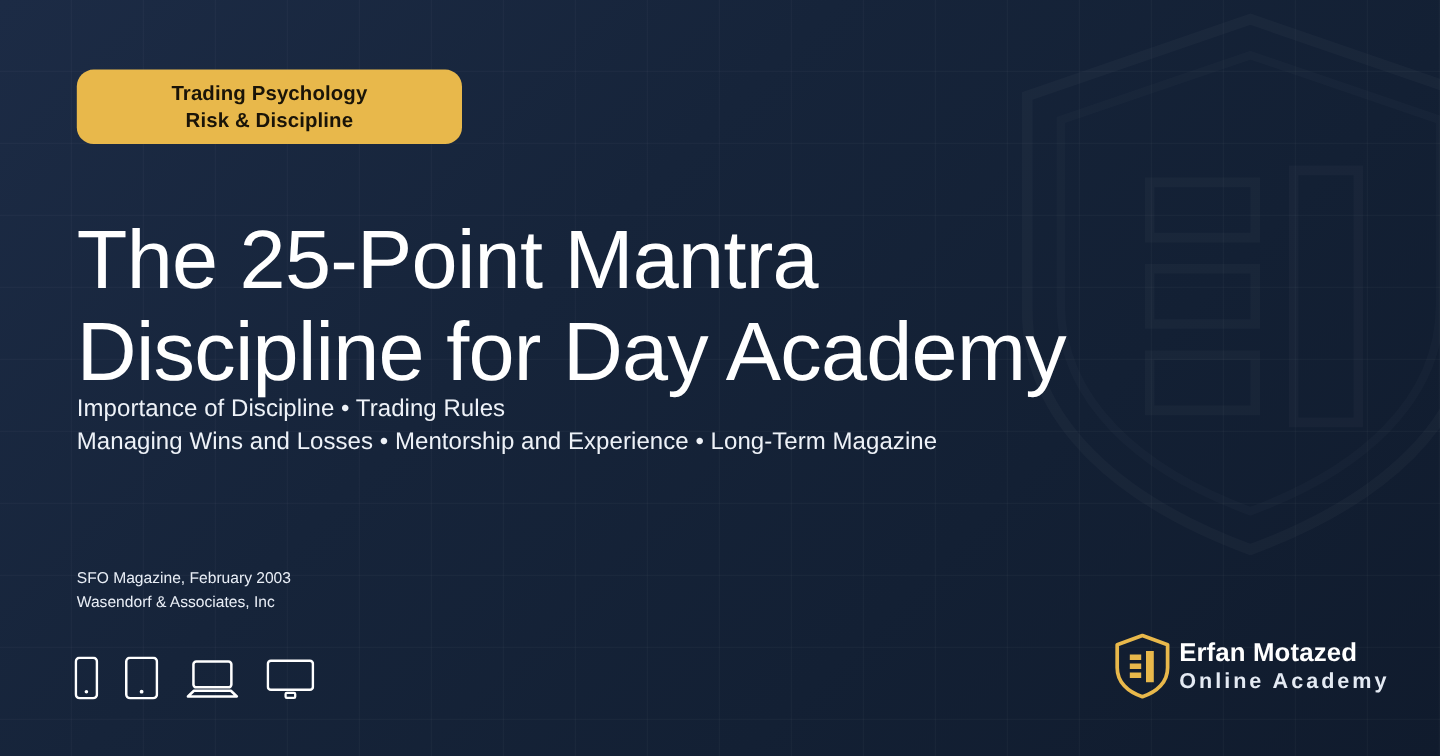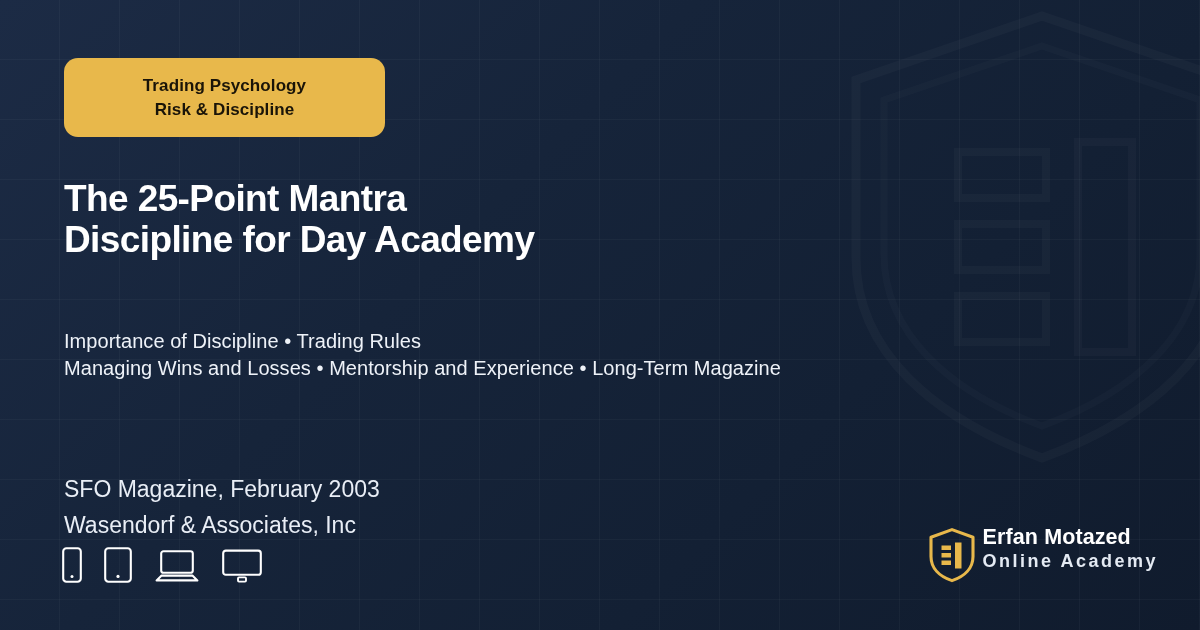--- a/index.html
+++ b/index.html
@@ -44,21 +44,21 @@
     opacity: 0.5;
     pointer-events: none;
   }
 
   
   .badge {
     position: absolute;
     left: 64px;
     top: 58px;
     width: 321px;
-    height: 79px;
+    height: 62px;
     border-radius: 14px;
     background: #e8b84b;
     display: flex;
     flex-direction: column;
     align-items: center;
     justify-content: center;
     gap: 2px;
     text-align: center;
   }
   .badge-line {
@@ -72,22 +72,22 @@
 
   
   .headline {
     position: absolute;
     left: 64px;
     top: 178px;
     width: 1060px;
   }
   .headline-line {
     color: #ffffff;
-    font-size: 37px;
-    font-weight: bold;
+    font-size: 69px;
+    font-weight: normal;
     line-height: 1.12;
     letter-spacing: -0.6px;
     white-space: nowrap;
   }
 
   
   .subtitle {
     position: absolute;
     left: 64px;
     top: 328px;
@@ -103,21 +103,21 @@
   }
 
   
   .attribution {
     position: absolute;
     left: 64px;
     top: 472px;
   }
   .attribution-line {
     color: #e9eef6;
-    font-size: 23px;
+    font-size: 13px;
     font-weight: normal;
     line-height: 1.55;
     white-space: nowrap;
   }
 
   
   .devices {
     position: absolute;
     left: 62px;
     top: 547px;
@@ -126,20 +126,21 @@
     gap: 22px;
   }
   .device-icon { display: block; }
 
   
   .logo {
     position: absolute;
     right: 42px;
     top: 527px;
     display: flex;
+    align-items: center;
     gap: 7px;
   }
   .logo-mark { display: block; flex: none; }
   .logo-text { display: flex; flex-direction: column; gap: 3px; }
   .logo-name {
     color: #ffffff;
     font-size: 21.5px;
     font-weight: bold;
     line-height: 1;
     letter-spacing: 0.1px;

